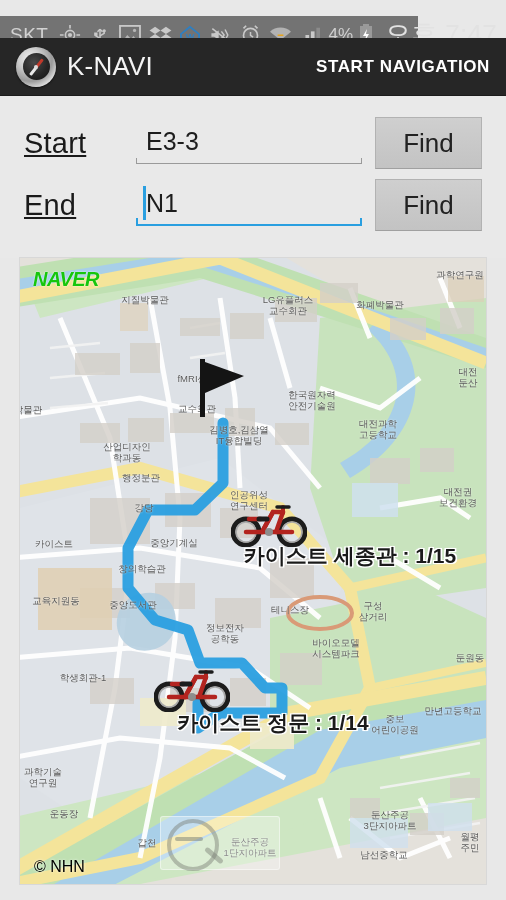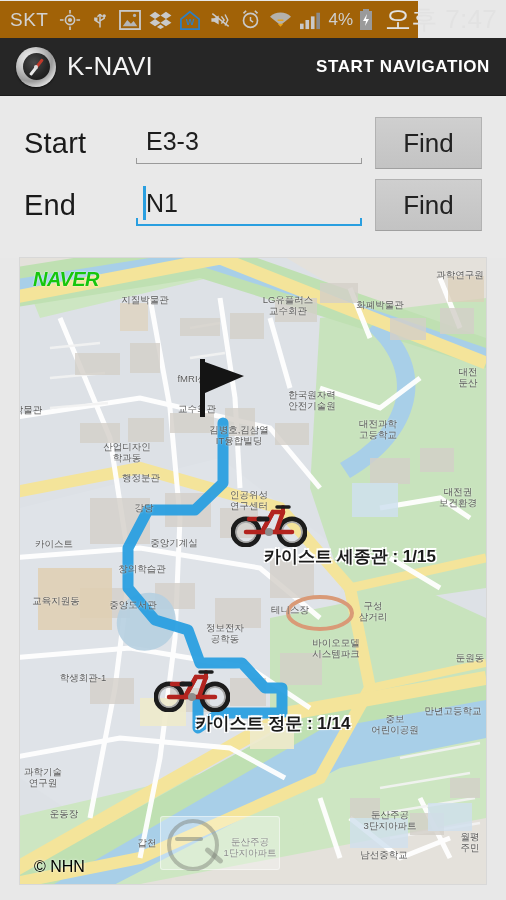--- a/index.html
+++ b/index.html
@@ -6,22 +6,22 @@
   body{
     width:506px;height:900px;overflow:hidden;
     background:#e8e8e8;
     font-family:"Liberation Sans","DejaVu Sans",sans-serif;
     -webkit-font-smoothing:antialiased;
   }
   .phone{position:relative;width:506px;height:900px;overflow:hidden;}
 
   
   .statusbar{
-    position:absolute;left:0;top:1px;width:418px;height:38px;
-    background:#a16207;
+    position:absolute;left:0;top:16px;width:418px;height:38px;
+    background:#737373;
     display:flex;align-items:center;
     box-sizing:border-box;padding:0 8px 0 10px;
     border-bottom:1px solid #3a3a3a;
   }
   .sb-carrier{color:#d2d2d2;font-size:19px;letter-spacing:.5px;font-weight:400;margin-right:7px;}
   .sb-ico{width:24px;height:24px;margin:0 3px;flex:0 0 auto;display:flex;align-items:center;justify-content:center;}
   .sb-ico svg{display:block;}
   .sb-batt{color:#cfcfcf;font-size:17px;margin:0 1px 0 3px;}
   .sb-time{color:#e2e2e2;font-size:26px;letter-spacing:.3px;margin-left:7px;white-space:nowrap;}
 
@@ -56,21 +56,21 @@
     white-space:nowrap;padding:6px 2px;cursor:pointer;
   }
 
   
   .form{
     position:absolute;left:0;top:96px;width:506px;height:162px;
     background:#e9e9e9;box-sizing:border-box;padding:16px 24px 0 24px;
   }
   .row{display:flex;align-items:center;height:62px;}
   .row-label{
-    width:112px;flex:0 0 auto;color:#1a1a1a;font-size:29px;letter-spacing:.2px;
+    width:112px;flex:0 0 auto;color:#1a1a1a;font-size:29px;letter-spacing:.2px;text-decoration:underline;
   }
   .field{flex:1 1 auto;margin-right:13px;position:relative;height:52px;}
   .field .val{
     position:absolute;left:10px;bottom:13px;font-size:25px;color:#1d1d1d;white-space:nowrap;
   }
   .field .underline{position:absolute;left:0;right:0;bottom:5px;height:1px;background:#9a9a9a;}
   .field .underline:before,.field .underline:after{
     content:"";position:absolute;bottom:0;width:1px;height:6px;background:#9a9a9a;
   }
   .field .underline:before{left:0;} .field .underline:after{right:0;}
@@ -100,21 +100,21 @@
   .nhn{
     position:absolute;left:14px;bottom:8px;font-size:16px;color:#000000;
     text-shadow:0 0 3px rgba(255,255,255,.95);
   }
   .maplbl{
     position:absolute;font-size:9.5px;color:#5a5a5a;line-height:1.12;text-align:center;
     white-space:pre;transform:translate(-50%,-50%);pointer-events:none;
     text-shadow:0 0 2px rgba(255,255,255,.85);
   }
   .station-lbl{
-    position:absolute;font-size:17px;font-weight:bold;color:#1a1a1a;white-space:nowrap;
+    position:absolute;font-size:21px;font-weight:bold;color:#1a1a1a;white-space:nowrap;
     transform:translate(-50%,-50%);
     text-shadow:-1.4px -1.4px 0 #fff,1.4px -1.4px 0 #fff,-1.4px 1.4px 0 #fff,1.4px 1.4px 0 #fff,0 0 3px #fff;
   }
   .bike{position:absolute;transform:translate(-50%,-50%);}
   .flag{position:absolute;transform:translate(-50%,-100%);}
   .zoomctl{
     position:absolute;left:140px;top:558px;width:118px;height:52px;
     background:rgba(255,255,255,.30);border:1px solid rgba(255,255,255,.45);
     border-radius:3px;
   }

